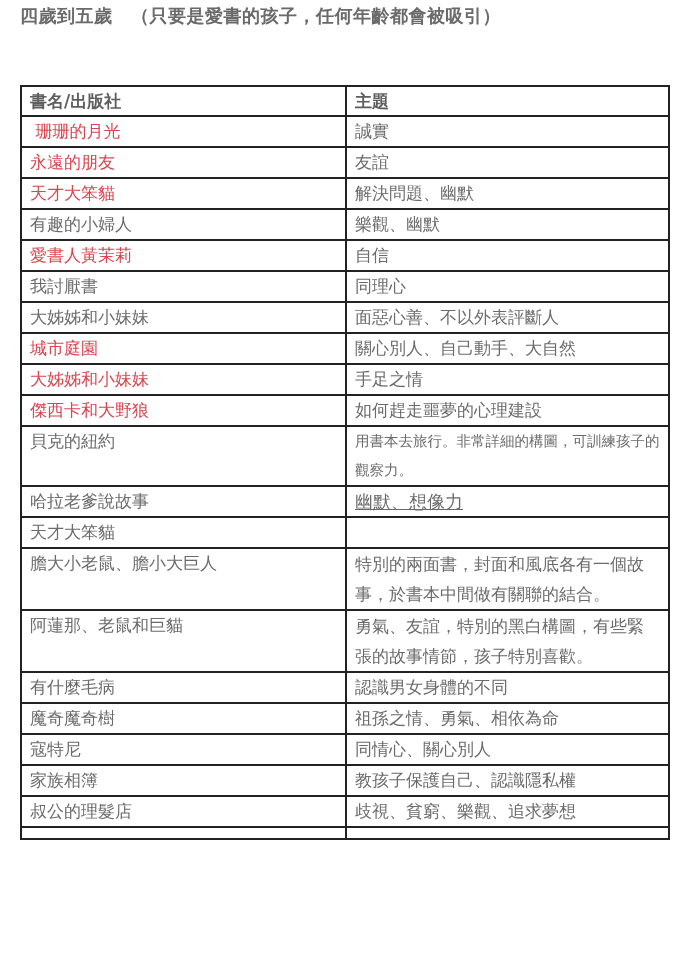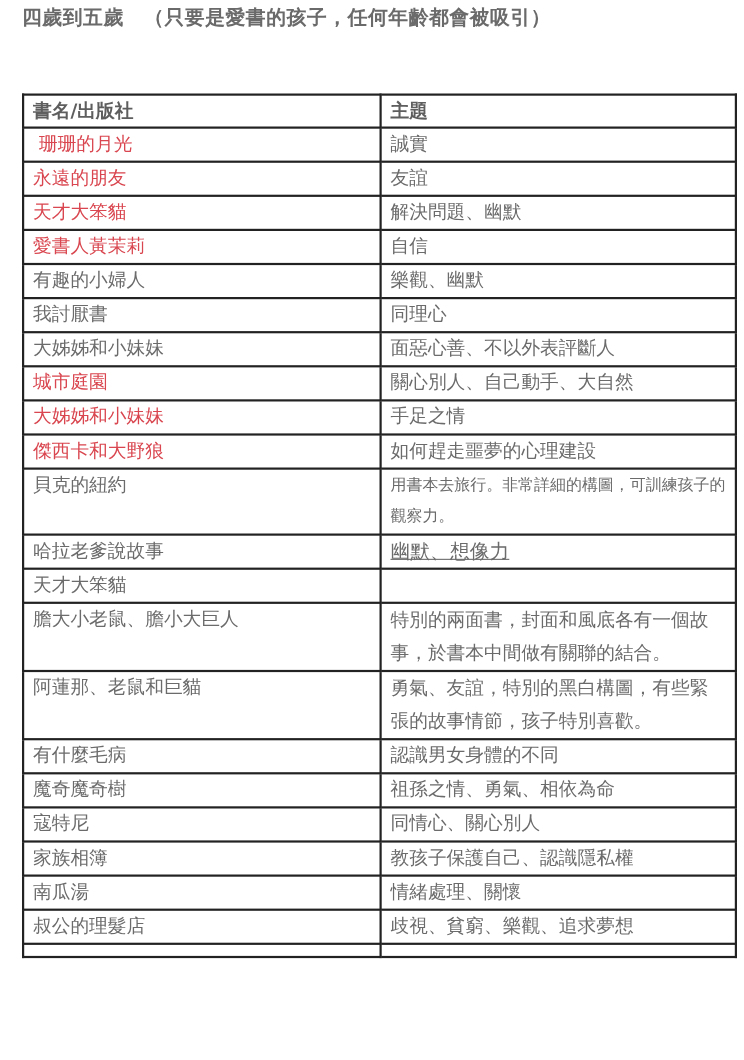--- a/index.html
+++ b/index.html
@@ -44,26 +44,26 @@
     </tr>
     <tr>
       <td class="red">永遠的朋友</td>
       <td>友誼</td>
     </tr>
     <tr>
       <td class="red">天才大笨貓</td>
       <td>解決問題、幽默</td>
     </tr>
     <tr>
+      <td>有趣的小婦人</td>
+      <td>樂觀、幽默</td>
+    </tr>
+    <tr>
       <td class="red">愛書人黃茉莉</td>
       <td>自信</td>
-    </tr>
-    <tr>
-      <td>有趣的小婦人</td>
-      <td>樂觀、幽默</td>
     </tr>
     <tr>
       <td>我討厭書</td>
       <td>同理心</td>
     </tr>
     <tr>
       <td>大姊姊和小妹妹</td>
       <td>面惡心善、不以外表評斷人</td>
     </tr>
     <tr>
@@ -108,24 +108,20 @@
     </tr>
     <tr>
       <td>寇特尼</td>
       <td>同情心、關心別人</td>
     </tr>
     <tr>
       <td>家族相簿</td>
       <td>教孩子保護自己、認識隱私權</td>
     </tr>
     <tr>
-      <td>南瓜湯</td>
-      <td>情緒處理、關懷</td>
-    </tr>
-    <tr>
       <td>叔公的理髮店</td>
       <td>歧視、貧窮、樂觀、追求夢想</td>
     </tr>
     <tr class="cut">
       <td></td>
       <td></td>
     </tr>
   </tbody>
 </table>
 

